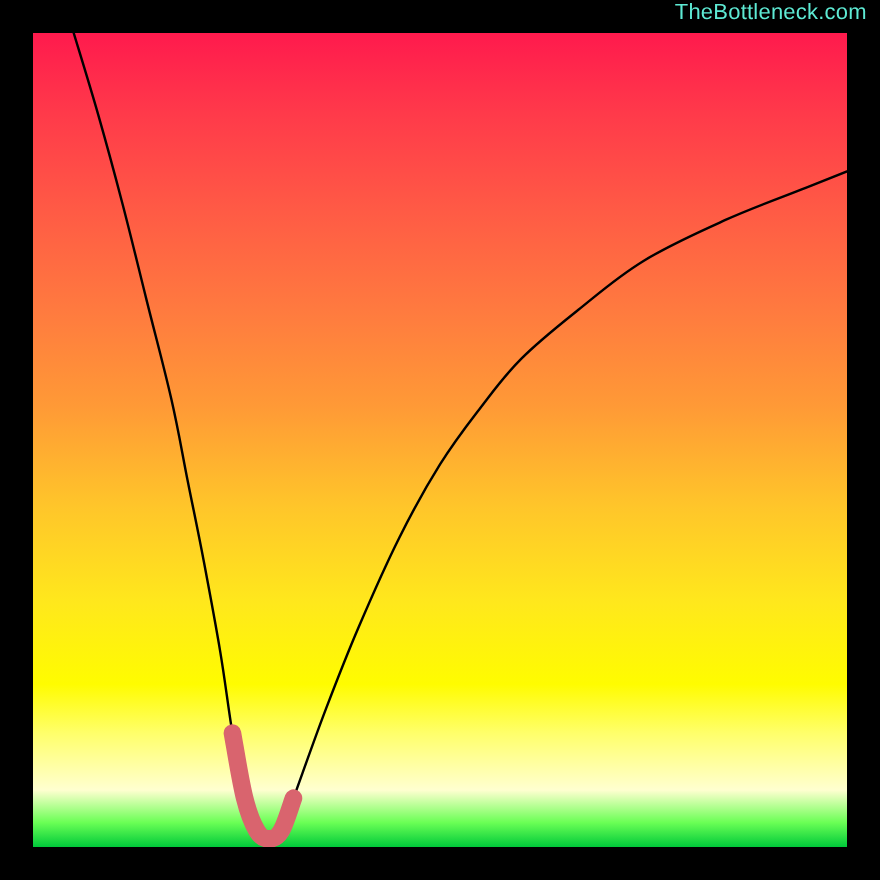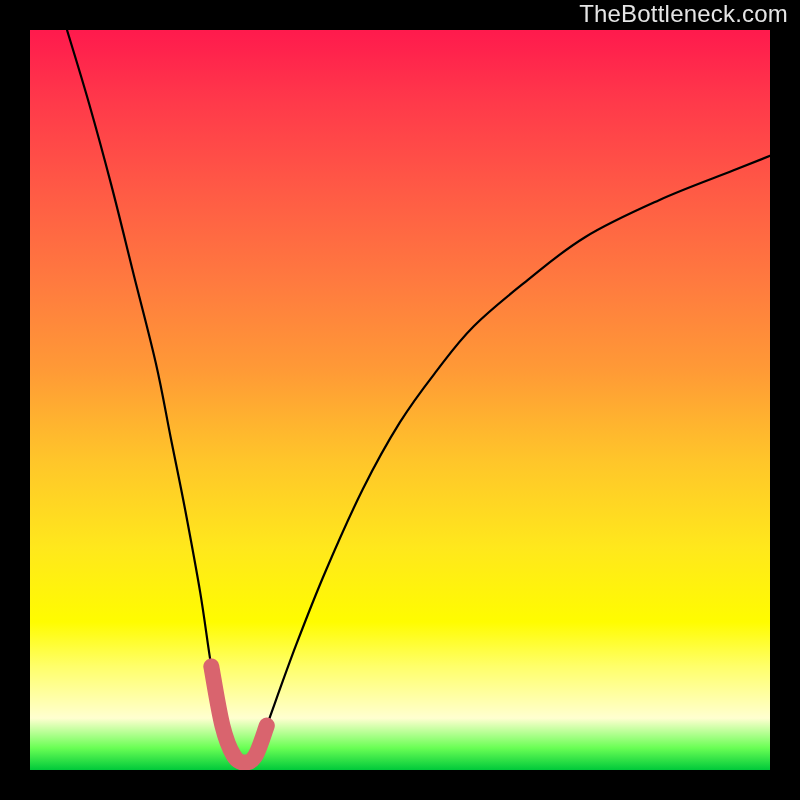--- a/index.html
+++ b/index.html
@@ -30,22 +30,22 @@
       #ffff6a 86%,
       #ffffd0 93%,
       #6aff55 97%,
       #00c93a 100%
     );
   }
   .watermark {
     position: absolute;
     top: 0;
     right: 12px;
-    color: #e5e5e5;
-    font-size: 24px;
+    color: #5eead4;
+    font-size: 20px;
     font-weight: 500;
     letter-spacing: 0.2px;
   }
   svg.plot {
     position: absolute;
     left: 0;
     top: 0;
     width: 740px;
     height: 740px;
   }

